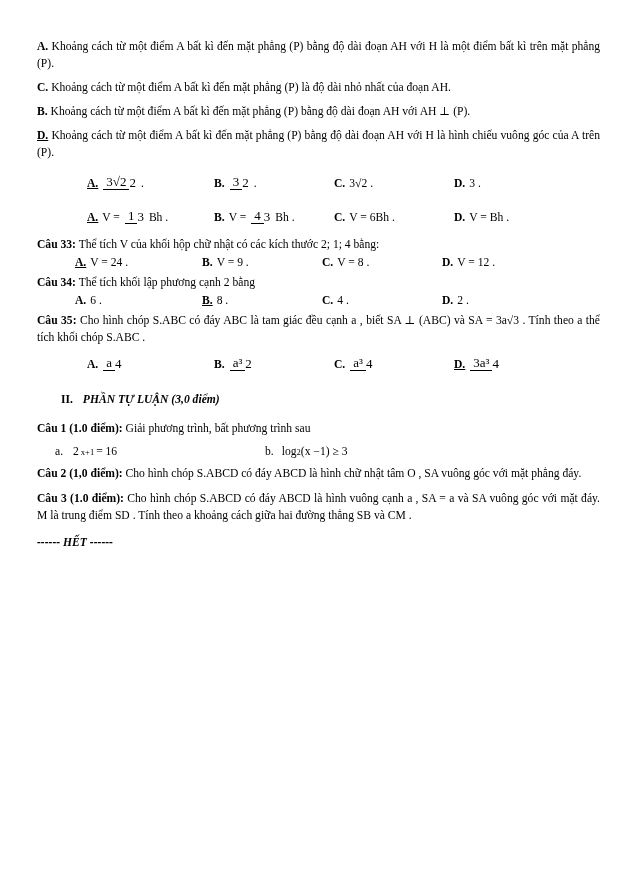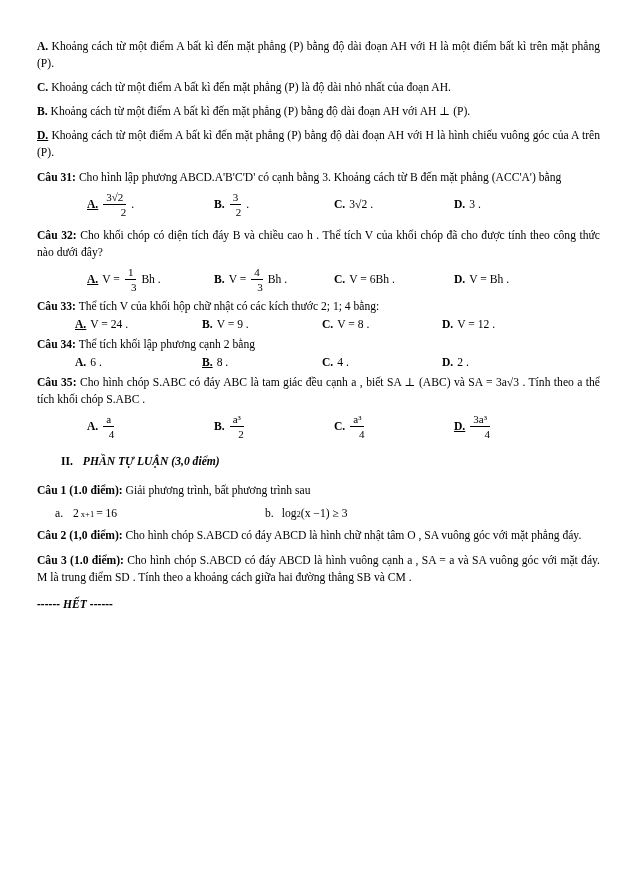--- a/index.html
+++ b/index.html
@@ -24,24 +24,24 @@
     padding-left: 50px;
     align-items: center;
     margin: 3px 0 4px 0;
     line-height: 17px;
   }
   .opt-row.tight { padding-left: 38px; margin: 1px 0 3px 0; }
   .opt { display: flex; align-items: center; gap: 4px; min-height: 17px; }
   .frac-row .opt { min-height: 30px; }
   .frac {
     display: inline-flex;
-    flex-direction: column;
-    align-items: flex-end;
+    flex-direction: row;
+    align-items: flex-start;
     line-height: 12px;
-    font-size: 11px;
+    font-size: 13px;
     margin: 0 1px;
   }
   .fnum { border-bottom: 1px solid #000; padding: 0 3px 1px 3px; }
   .fden { padding-top: 1px; }
   sup { font-size: 8.5px; line-height: 0; }
   sub { font-size: 8.5px; line-height: 0; }
   .sec-head { margin-top: 12px; padding-left: 24px; line-height: 17px; }
   .sec-num { font-weight: 700; margin-right: 7px; }
   .sec-title { font-weight: 700; font-style: italic; }
   .e1-row { display: flex; padding-left: 18px; margin: 5px 0 3px 0; line-height: 20px; align-items: center; }
@@ -66,24 +66,20 @@
   </p>
   <p class="para opt-para">
     <span class="opt-label">B.</span>
     <span>Khoảng cách từ một điểm A bất kì đến mặt phẳng (P) bằng độ dài đoạn AH với AH ⊥ (P).</span>
   </p>
   <p class="para opt-para">
     <span class="opt-label u">D.</span>
     <span>Khoảng cách từ một điểm A bất kì đến mặt phẳng (P) bằng độ dài đoạn AH với H  là hình chiếu vuông góc của A trên (P).</span>
   </p>
 
-  <p class="para qpara">
-    <span class="qtitle">Câu 31:</span>
-    <span>Cho hình lập phương ABCD.A'B'C'D' có cạnh bằng 3. Khoảng cách từ B  đến mặt phẳng (ACC'A') bằng</span>
-  </p>
   <div class="opt-row frac-row">
     <div class="opt">
       <span class="opt-label u">A.</span>
       <span class="frac">
           <span class="fnum">3√2</span>
           <span class="fden">2</span>
         </span>
       <span>.</span>
     </div>
     <div class="opt">
@@ -97,24 +93,20 @@
     <div class="opt">
       <span class="opt-label">C.</span>
       <span>3√2 .</span>
     </div>
     <div class="opt">
       <span class="opt-label">D.</span>
       <span>3 .</span>
     </div>
   </div>
 
-  <p class="para qpara">
-    <span class="qtitle">Câu 32:</span>
-    <span>Cho khối chóp có diện tích đáy B và chiều cao h . Thể tích V của khối chóp đã cho được tính theo công thức nào dưới đây?</span>
-  </p>
   <div class="opt-row frac-row">
     <div class="opt">
       <span class="opt-label u">A.</span>
       <span>V =</span>
       <span class="frac">
           <span class="fnum">1</span>
           <span class="fden">3</span>
         </span>
       <span>Bh .</span>
     </div>

